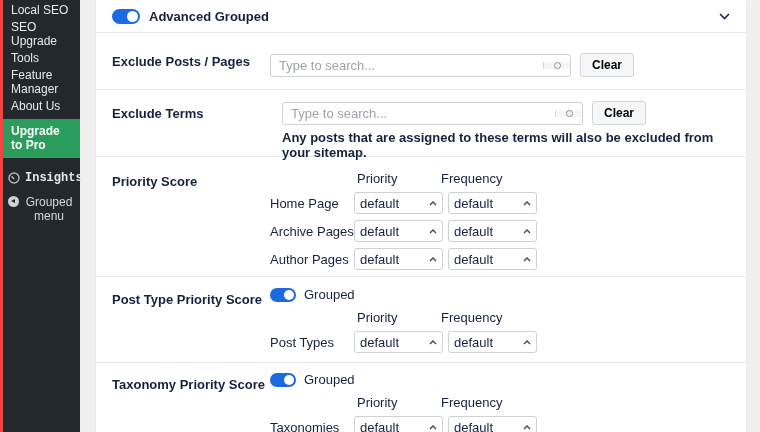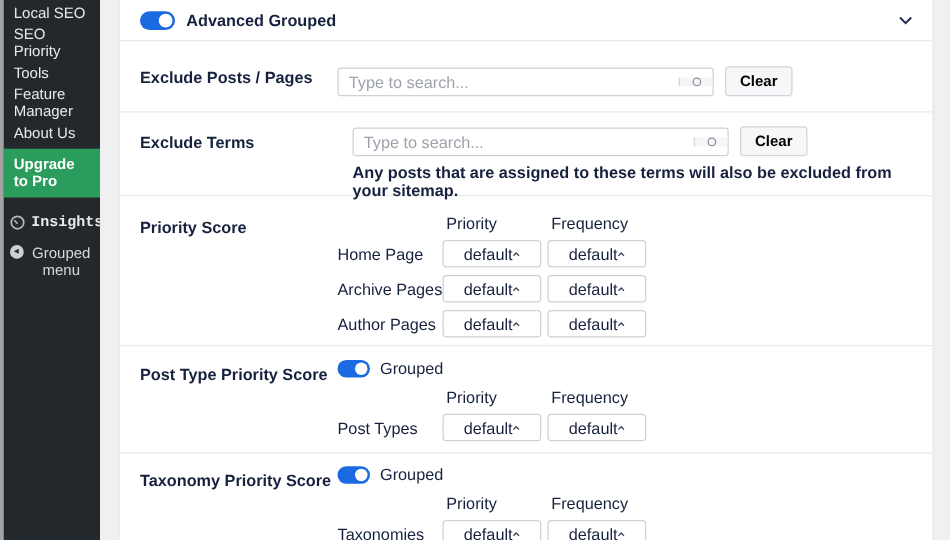--- a/index.html
+++ b/index.html
@@ -4,21 +4,21 @@
 <style>
   html,body{margin:0;padding:0;}
   body{
     width:760px;height:432px;overflow:hidden;
     font-family:"Liberation Sans",sans-serif;
     background:#f0f0f1;display:flex;
   }
   
   .sidebar{
     width:80px;flex-shrink:0;background:#23282d;color:#e9e9ea;
-    box-sizing:border-box;border-left:3px solid #a3a3a3;
+    box-sizing:border-box;border-left:3px solid #ef4444;
     padding-top:2px;display:flex;flex-direction:column;
   }
   .side-item{font-size:12px;line-height:14px;padding:1px 6px 2px 8px;cursor:pointer;}
   .side-item.upgrade{
     background:#2a9d5c;color:#fff;font-weight:700;
     padding:5px 6px 6px 8px;margin-top:4px;line-height:14px;
   }
   .side-gap{height:9px;}
   .side-insights{
     display:flex;align-items:center;gap:5px;
@@ -94,34 +94,34 @@
   .sec-pt .ctlcol{padding-top:10px;}
   .sec-tx{height:70px;border-bottom:none;}
   .sec-tx .lblcol{padding-top:14px;}
   .sec-tx .ctlcol{padding-top:9px;}
   .phead{display:flex;font-size:13px;color:#16213e;height:16px;align-items:flex-end;}
   .phead .sp{width:84px;flex-shrink:0;}
   .phead .h{width:84px;flex-shrink:0;padding-left:3px;box-sizing:border-box;}
   .prow{display:flex;align-items:center;margin-top:6px;}
   .prow-label{width:84px;flex-shrink:0;font-size:13px;color:#16213e;}
   .select{
-    width:79px;height:22px;box-sizing:border-box;margin-right:5px;cursor:pointer;
+    width:89px;height:22px;box-sizing:border-box;margin-right:5px;cursor:pointer;
     display:flex;align-items:center;justify-content:space-between;
-    padding:0 16px;border:1px solid #cfd1d7;border-radius:3px;background:#fff;
+    padding:0 5px;border:1px solid #cfd1d7;border-radius:3px;background:#fff;
     font-size:13px;color:#16213e;
   }
   .grow{display:flex;align-items:center;gap:8px;font-size:13px;color:#16213e;height:15px;}
   .hrow-after-toggle{margin-top:7px;}
 </style>
 </head>
 <body>
 
 <div class="sidebar">
   <div class="side-item">Local SEO</div>
-  <div class="side-item">SEO Priority</div>
+  <div class="side-item">SEO Upgrade</div>
   <div class="side-item">Tools</div>
   <div class="side-item">Feature Manager</div>
   <div class="side-item">About Us</div>
   <div class="side-item upgrade">Upgrade to Pro</div>
   <div class="side-gap"></div>
   <div class="side-insights">
     <span style="display:flex;">
       <svg width="12" height="12" viewBox="0 0 12 12">
         <circle cx="6" cy="6" r="5" fill="none" stroke="#b5b8bb" stroke-width="1.4"></circle>
         <line x1="6" y1="7" x2="3.6" y2="4.2" stroke="#b5b8bb" stroke-width="1.4"></line>

